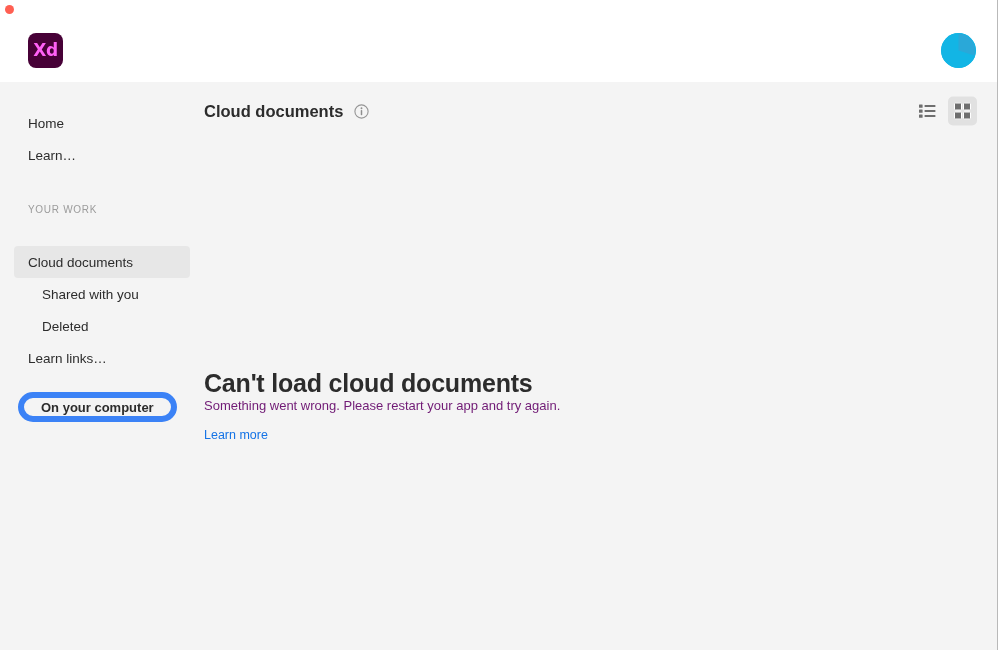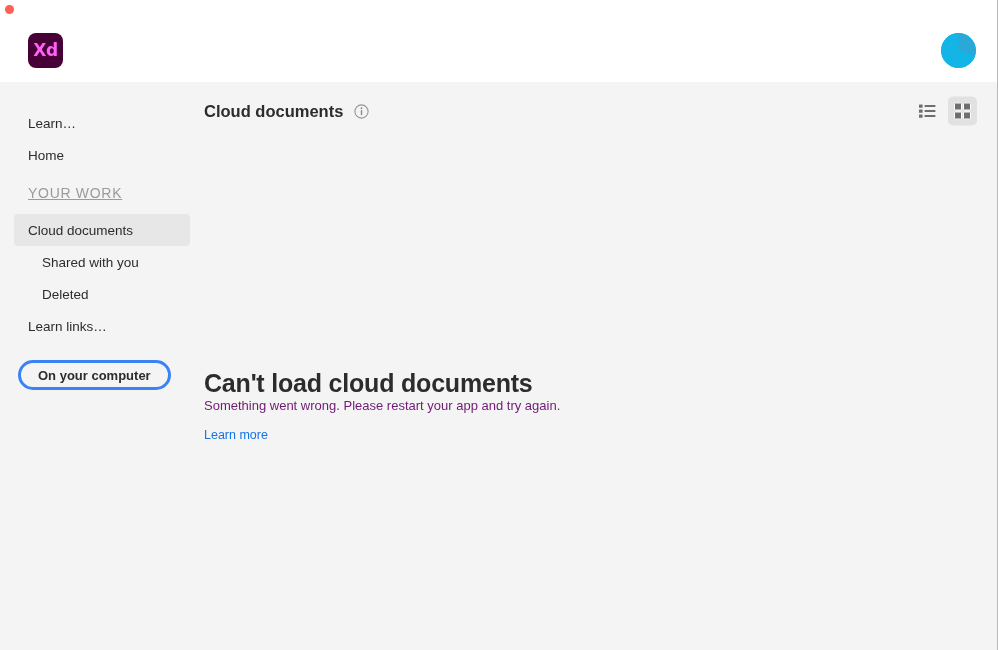--- a/index.html
+++ b/index.html
@@ -98,39 +98,38 @@
     cursor: pointer;
     white-space: nowrap;
   }
   .nav-item.sub {
     padding-left: 28px;
   }
   .nav-item.selected {
     background: #e7e7e7;
   }
   .section-label {
-    margin: 0 14px;
+    margin: 16px 14px;
     padding: 0 14px;
     height: 18px;
     display: flex;
     align-items: center;
-    font-size: 14px;
+    font-size: 10px;
     letter-spacing: 0.7px;
     color: #9b9b9b;
     text-transform: uppercase;
-    text-decoration: underline;
   }
   .pill-button {
     display: inline-flex;
     align-items: center;
     justify-content: center;
     height: 30px;
     margin: 0 0 0 18px;
     padding: 0 17px;
-    border: 3px solid #3b82f6;
+    border: 6px solid #3b82f6;
     border-radius: 15px;
     background: transparent;
     font-family: "Liberation Sans", sans-serif;
     font-size: 13px;
     font-weight: bold;
     color: #2c2c2c;
     cursor: pointer;
   }
 
   
@@ -233,25 +232,25 @@
       <svg width="35" height="35" viewBox="0 0 35 35">
         <circle cx="17.5" cy="17.5" r="17.5" fill="#12b5e5"></circle>
         <path d="M17.5 17.5 L17.5 0.6 A16.9 16.9 0 0 1 33.4 22.5 Z" fill="#2aa8d8"></path>
       </svg>
     </div>
   </div>
 
   <div class="sidebar">
 
     <div class="nav-item">
+      <span>Home</span>
+    </div>
+
+    <div class="nav-item">
       <span>Learn…</span>
-    </div>
-
-    <div class="nav-item">
-      <span>Home</span>
     </div>
 
     <div style="height:13px"></div>
 
     <div class="section-label">YOUR WORK</div>
 
     <div style="height:12px"></div>
 
     <div class="nav-item selected">
       <span>Cloud documents</span>

